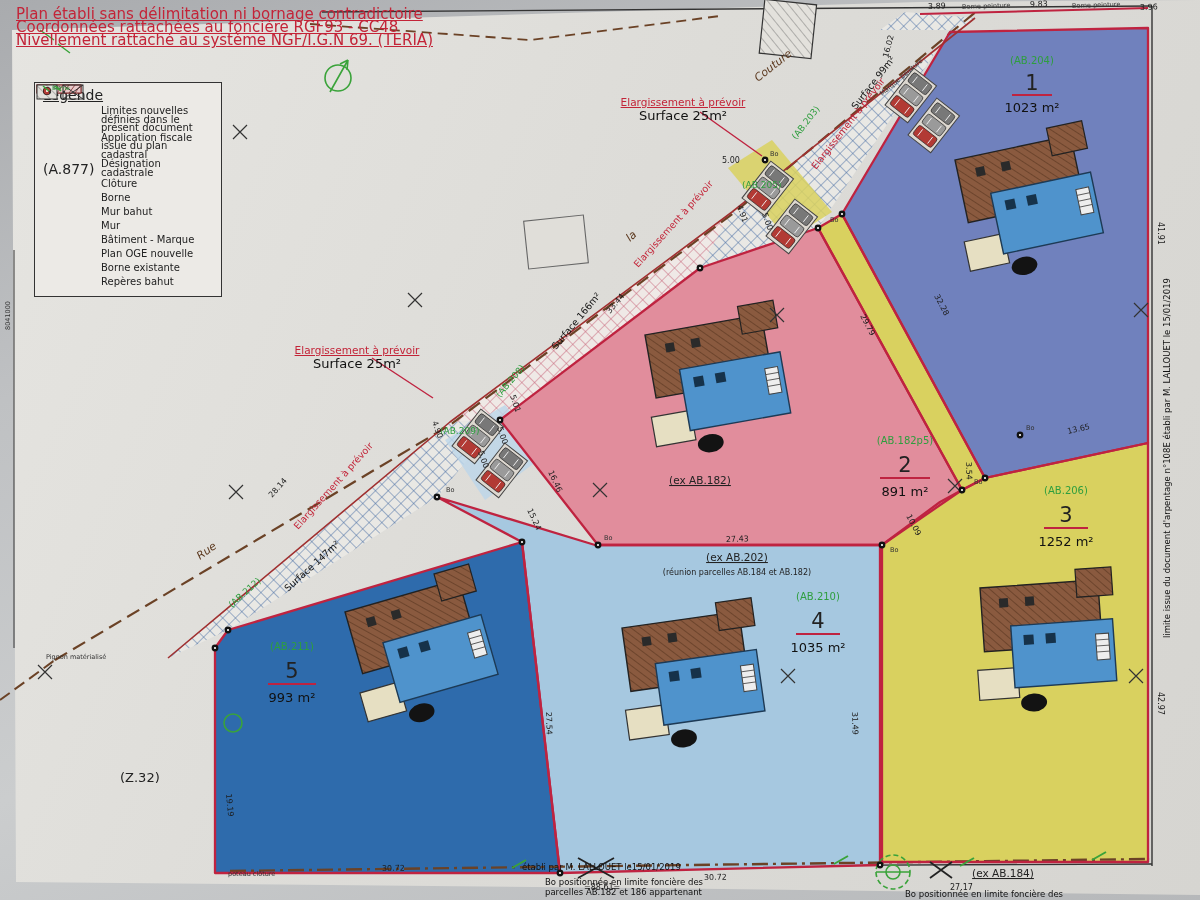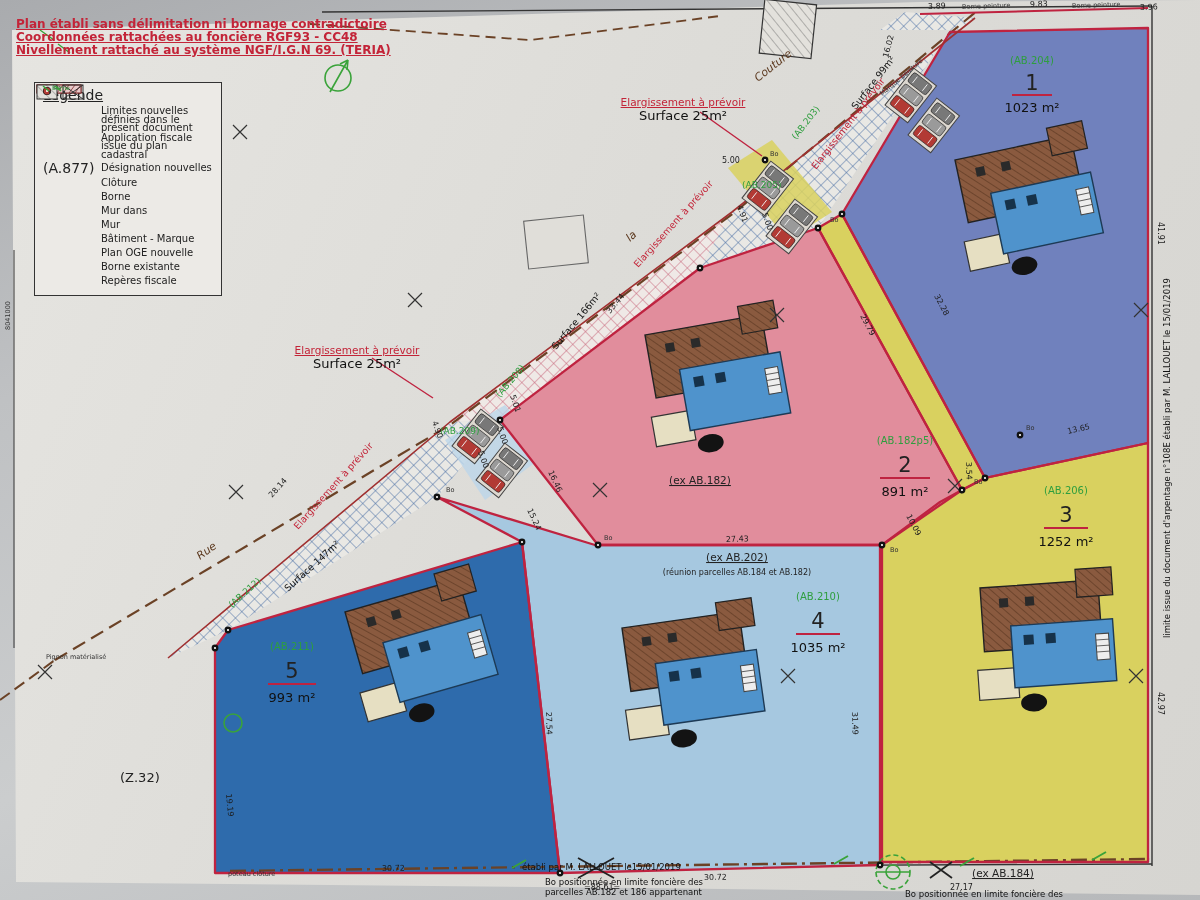--- a/index.html
+++ b/index.html
@@ -20,21 +20,21 @@
   .b{font-size:11px;fill:#5d3a20;font-style:italic;}
   .pref{font-size:10px;fill:#2e9e3e;text-anchor:middle;}
   .pnum{font-size:21px;fill:#222;text-anchor:middle;}
   .parea{font-size:13px;fill:#111;text-anchor:middle;}
   .exl{font-size:10.5px;fill:#222;text-anchor:middle;text-decoration:underline;}
   .exs{font-size:8px;fill:#222;text-anchor:middle;}
   .note{font-size:8.5px;fill:#111;}
   .znote{font-size:13px;fill:#222;}
   
   .overlay{position:absolute;z-index:3;}
-  #red-notes{left:16px;top:18px;color:#c32438;font-size:12px;font-weight:bold;line-height:13px;}
+  #red-notes{left:16px;top:8px;color:#c32438;font-size:15px;font-weight:normal;line-height:13px;}
   #red-notes div{text-decoration:underline;}
   #legend{left:34px;top:82px;width:188px;background:#eceae6;border:1.2px solid #333;
     padding:4px 6px 6px 8px;box-sizing:border-box;}
   #legend h3{margin:0 0 4px 0;font-size:14px;font-weight:normal;text-decoration:underline;color:#222;}
   .lrow{display:flex;align-items:center;min-height:13px;margin:1px 0;}
   .lsw{width:58px;flex:0 0 58px;}
   .llab{font-size:10px;color:#222;line-height:8.5px;}
   .ann{width:170px;text-align:center;line-height:13px;}
   .ann .a1{color:#c32438;font-size:10.5px;text-decoration:underline;}
   .ann .a2{color:#111;font-size:13px;}
@@ -376,21 +376,21 @@
   <div class="lrow">
     <span class="lsw">
       <svg width="50" height="10">
             <line x1="2" y1="5" x2="46" y2="5" stroke="#6e1f1f" stroke-width="2.6" stroke-dasharray="9 4"></line>
           </svg>
         </span>
     <span class="llab">Application fiscale issue du plan cadastral</span>
   </div>
   <div class="lrow">
     <span class="lsw" style="font-size:14px;color:#222">(A.877)</span>
-    <span class="llab">Désignation nouvelles</span>
+    <span class="llab">Désignation cadastrale</span>
   </div>
   <div class="lrow">
     <span class="lsw">
       <svg width="50" height="10">
             <line x1="2" y1="5" x2="46" y2="5" stroke="#555" stroke-width="1"></line>
       <path d="M10 2v6M22 2v6M34 2v6" stroke="#555" stroke-width="1"></path>
           </svg>
         </span>
     <span class="llab">Clôture</span>
   </div>
@@ -404,21 +404,21 @@
         </span>
     <span class="llab">Borne</span>
   </div>
   <div class="lrow">
     <span class="lsw">
       <svg width="50" height="12">
             <rect x="2" y="2" width="44" height="8" fill="#f3f1ec" stroke="#7a2a2a"></rect>
       <path d="M6 6h5M15 6h5M24 6h5M33 6h5" stroke="#7a2a2a" stroke-width="2"></path>
           </svg>
         </span>
-    <span class="llab">Mur dans</span>
+    <span class="llab">Mur bahut</span>
   </div>
   <div class="lrow">
     <span class="lsw">
       <svg width="50" height="12">
             <rect x="2" y="2" width="44" height="8" fill="#e8c9c9" stroke="#7a2a2a"></rect>
       <path d="M4 10l6-8M10 10l6-8M16 10l6-8M22 10l6-8M28 10l6-8M34 10l6-8M40 10l5-7" stroke="#7a2a2a" stroke-width="0.8"></path>
           </svg>
         </span>
     <span class="llab">Mur</span>
   </div>
@@ -453,21 +453,21 @@
     <span class="llab">Borne existante</span>
   </div>
   <div class="lrow">
     <span class="lsw">
       <svg width="50" height="12">
             <path d="M8 3l6 5M20 3l6 5" stroke="#3aa33a" stroke-width="1.6"></path>
       <circle cx="15" cy="9" r="1.2" fill="#333"></circle>
             <circle cx="29" cy="9" r="1.2" fill="#333"></circle>
           </svg>
         </span>
-    <span class="llab">Repères fiscale</span>
+    <span class="llab">Repères bahut</span>
   </div>
 </div>
 
 <div id="ann-top" class="overlay ann">
   <div class="a1">Elargissement à prévoir</div>
   <div class="a2">Surface 25m²</div>
 </div>
 <div id="ann-left" class="overlay ann">
   <div class="a1">Elargissement à prévoir</div>
   <div class="a2">Surface 25m²</div>

